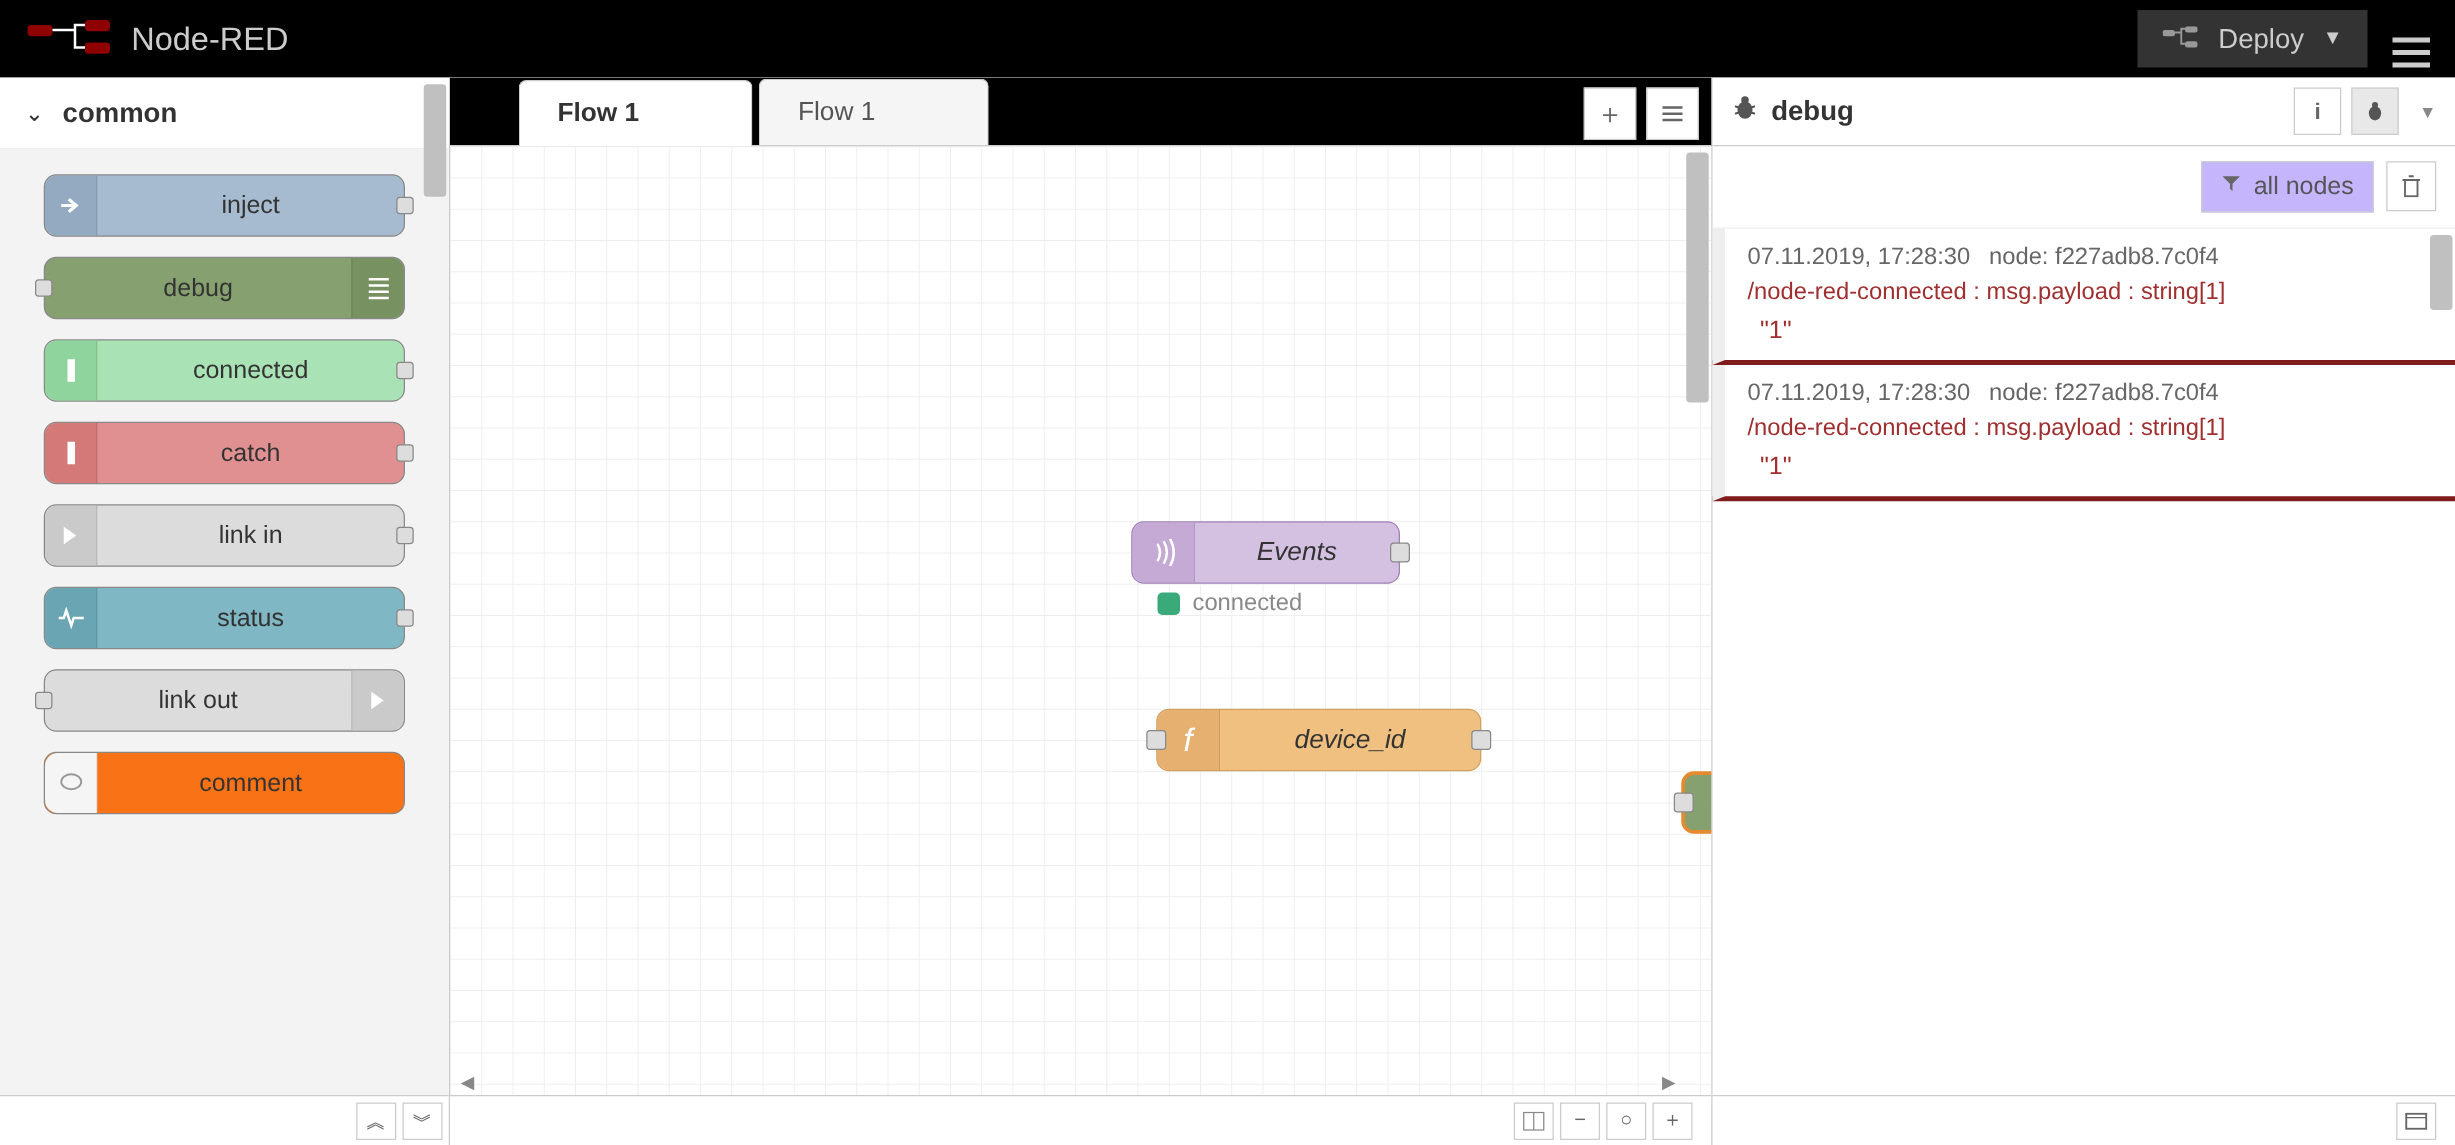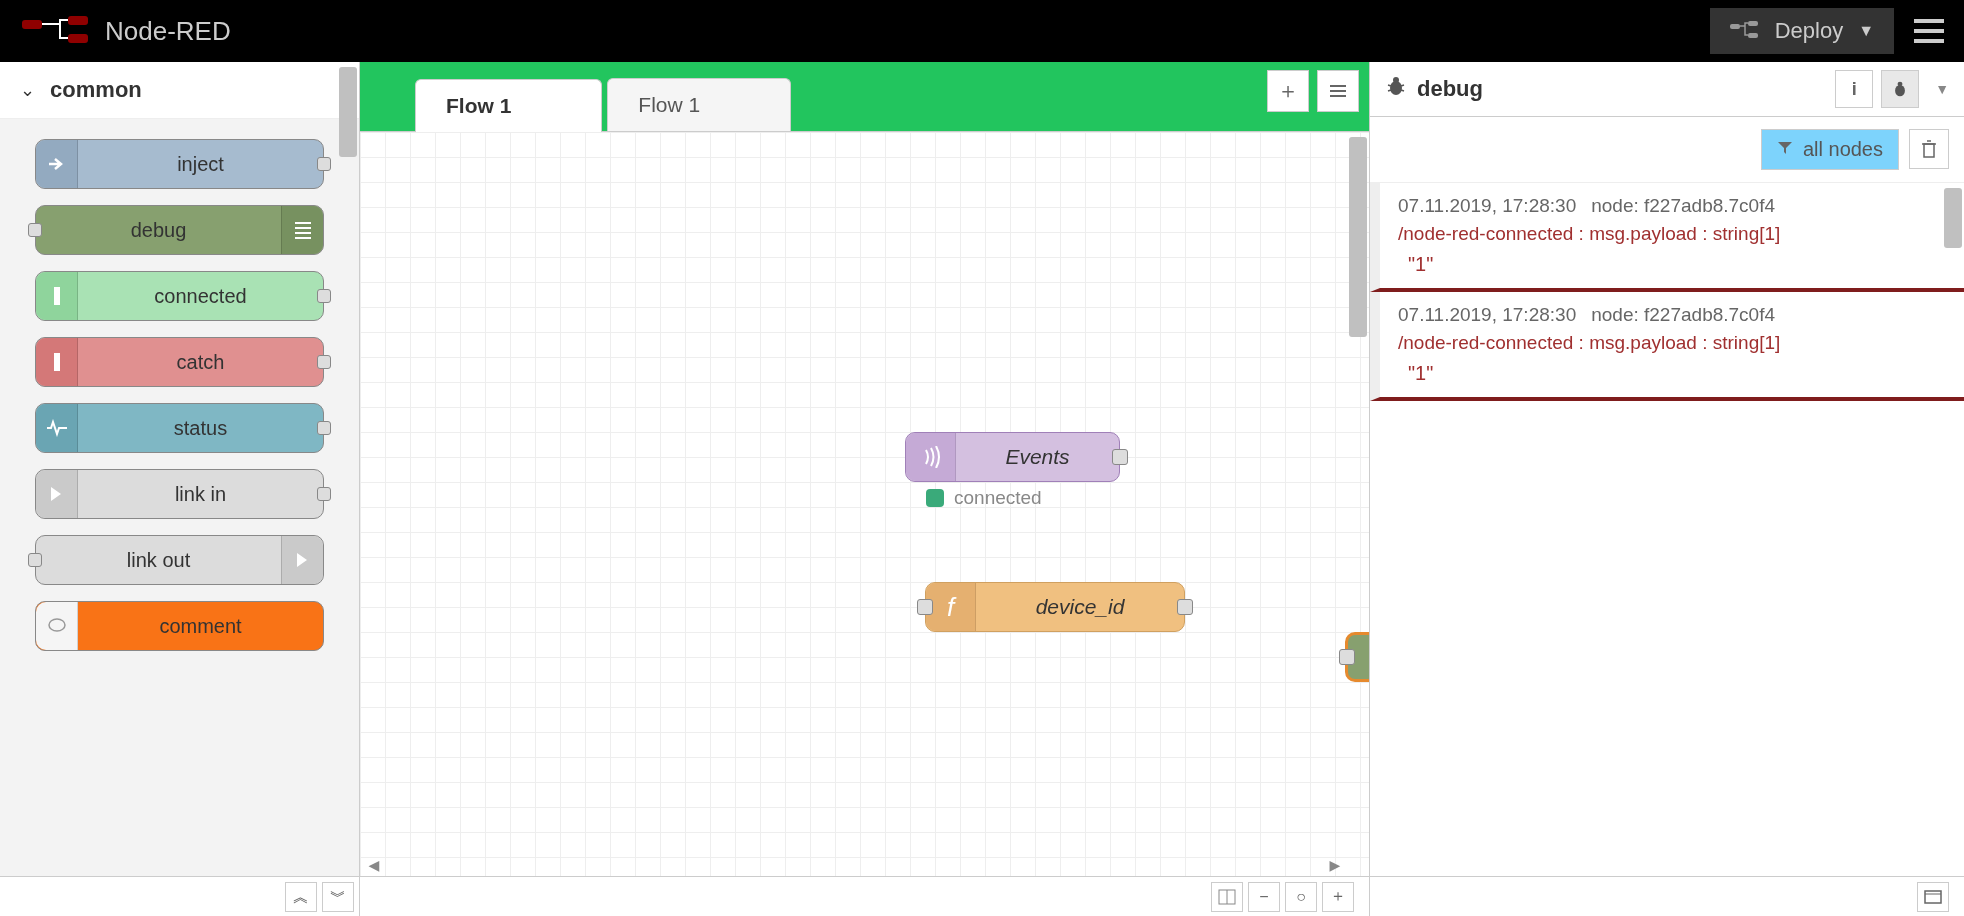--- a/index.html
+++ b/index.html
@@ -1,21 +1,21 @@
 <!DOCTYPE html>
 <html><head>
 <meta charset="utf-8">
 <style>
 *{margin:0;padding:0;box-sizing:border-box;font-family:Helvetica,Arial,sans-serif}
 body{width:1964px;height:916px;background:#fff;overflow:hidden;display:flex;flex-direction:column}
 .header{height:62px;background:#000;display:flex;align-items:center;padding:0 20px;justify-content:space-between}
 .header-left{display:flex;align-items:center;gap:15px}
 .logo{display:flex;align-items:center}
 .app-title{color:#ccc;font-size:26px;font-weight:400}
-.header-right{display:flex;align-items:center;gap:20px}
+.header-right{display:flex;align-items:flex-end;gap:20px}
 .deploy-btn{background:#333;color:#ccc;padding:10px 20px;display:flex;align-items:center;gap:15px;font-size:22px;cursor:pointer;border:none}
 .deploy-icon{display:flex;align-items:center}
 .deploy-caret{font-size:16px}
 .hamburger{display:flex;flex-direction:column;gap:6px;cursor:pointer}
 .hamburger span{width:30px;height:4px;background:#ccc}
 .main{display:flex;flex:1;overflow:hidden}
 .sidebar{width:360px;background:#fff;border-right:1px solid #ccc;display:flex;flex-direction:column}
 .filter-box{padding:10px 15px;border-bottom:1px solid #ccc;display:flex;align-items:center;gap:10px}
 .filter-icon{color:#888;font-size:20px}
 .filter-input{border:none;outline:none;font-size:22px;color:#888;width:100%;font-style:italic}
@@ -36,21 +36,21 @@
 .inject{background:#a6bbcf}.inject .pn-icon{background:#93aac0}
 .debug-n{background:#87a06f}.debug-n .pn-icon-right{background:#779160}
 .complete{background:#a9e2b4}.complete .pn-icon{background:#8fd49c}
 .catch{background:#e09090}.catch .pn-icon{background:#d47878}
 .status{background:#7fb7c4}.status .pn-icon{background:#6aa5b3}
 .linkin,.linkout{background:#dcdcdc}.linkin .pn-icon,.linkout .pn-icon-right{background:#cacaca}
 .comment{background:#f97316}.comment .pn-icon{background:#f5f5f5}
 .sidebar-footer{height:40px;border-top:1px solid #ccc;display:flex;justify-content:flex-end;padding:5px;gap:5px}
 .sf-btn{width:32px;height:30px;border:1px solid #ccc;background:#fff;display:flex;align-items:center;justify-content:center;font-size:16px;color:#666;cursor:pointer}
 .workspace{flex:1;display:flex;flex-direction:column;background:#fff}
-.tabs{height:70px;display:flex;align-items:flex-end;padding-left:55px;gap:0;border-bottom:1px solid #ccc;background:#22c55e;position:relative}
+.tabs{height:55px;display:flex;align-items:flex-end;padding-left:55px;gap:0;border-bottom:1px solid #ccc;background:#000000;position:relative}
 .tab{padding:14px 90px 14px 30px;border:1px solid #ccc;border-bottom:none;font-size:21px;color:#555;background:#f5f5f5;cursor:pointer;border-radius:6px 6px 0 0;margin-right:5px}
 .tab.active{background:#fff;font-weight:bold;color:#333;position:relative;top:1px}
 .tabs-right{position:absolute;right:10px;top:8px;display:flex;gap:8px}
 .tab-btn{width:42px;height:42px;border:1px solid #ccc;background:#fff;display:flex;align-items:center;justify-content:center;font-size:22px;color:#666;cursor:pointer}
 .canvas-wrap{flex:1;position:relative;overflow:hidden}
 .canvas{position:absolute;inset:0;background:#fff;background-image:linear-gradient(#eee 1px,transparent 1px),linear-gradient(90deg,#eee 1px,transparent 1px);background-size:25px 25px}
 .flow-node{position:absolute;height:50px;border-radius:10px;display:flex;align-items:center;border:1px solid #888;font-size:21px;font-style:italic;color:#333}
 .flow-node.events{left:545px;top:300px;width:215px;background:#d4c0e0;border-color:#a080b8}
 .events .fn-icon{background:#c5aad6;width:50px;border-radius:10px 0 0 10px;height:100%;display:flex;align-items:center;justify-content:center;border-right:1px solid rgba(0,0,0,0.1)}
 .flow-node.device{left:565px;top:450px;width:260px;background:#f0c080;border-color:#d0a060}
@@ -71,21 +71,21 @@
 .ws-footer{height:40px;border-top:1px solid #ccc;display:flex;justify-content:flex-end;padding:5px 15px;gap:5px;align-items:center}
 .ws-btn{width:32px;height:30px;border:1px solid #ccc;background:#fff;display:flex;align-items:center;justify-content:center;font-size:16px;color:#666;cursor:pointer}
 .right-panel{width:595px;border-left:1px solid #ccc;display:flex;flex-direction:column;background:#fff}
 .rp-header{height:55px;border-bottom:1px solid #ccc;display:flex;align-items:center;padding:0 15px;justify-content:space-between}
 .rp-title{display:flex;align-items:center;gap:10px;font-size:22px;font-weight:bold;color:#333}
 .rp-actions{display:flex;gap:8px;align-items:center}
 .rp-btn{width:38px;height:38px;border:1px solid #ccc;background:#fff;display:flex;align-items:center;justify-content:center;font-size:18px;color:#666;cursor:pointer}
 .rp-btn.active{background:#e8e8e8}
 .rp-caret{font-size:14px;color:#888;margin-left:8px}
 .rp-toolbar{padding:12px 15px;display:flex;justify-content:flex-end;gap:10px;border-bottom:1px solid #eee}
-.rp-filter{border:1px solid #ccc;padding:8px 15px;display:flex;align-items:center;gap:10px;font-size:20px;color:#555;background:#7dd3fc;cursor:pointer}
+.rp-filter{border:1px solid #ccc;padding:8px 15px;display:flex;align-items:center;gap:10px;font-size:20px;color:#555;background:#c4b5fd;cursor:pointer}
 .rp-trash{border:1px solid #ccc;width:40px;height:40px;display:flex;align-items:center;justify-content:center;color:#666;background:#fff;cursor:pointer}
 .debug-log{flex:1;overflow-y:auto;position:relative}
 .log-entry{padding:12px 18px;border-bottom:4px solid #7f1d1d;border-left:10px solid #eee}
 .log-line1{font-size:19px;color:#666;margin-bottom:6px}
 .log-line1 .ts{margin-right:15px}
 .log-line2{font-size:19px;color:#a03030;margin-bottom:8px}
 .log-line3{font-size:20px;color:#a03030;margin-left:10px}
 .rp-scroll{position:absolute;right:2px;top:5px;width:18px;height:60px;background:#c0c0c0;border-radius:3px}
 .rp-footer{height:40px;border-top:1px solid #ccc;display:flex;justify-content:flex-end;padding:5px 15px}
 .lines-icon{display:flex;flex-direction:column;gap:3px}
@@ -170,36 +170,36 @@
         </div>
         <div class="palette-node catch">
           <div class="pn-icon">
               <svg width="18" height="22" viewBox="0 0 18 22">
                 <rect x="6" y="2" width="6" height="18" fill="#fff"></rect>
               </svg>
             </div>
           <div class="pn-label">catch</div>
           <div class="pn-port right"></div>
         </div>
+        <div class="palette-node linkin">
+          <div class="pn-icon">
+              <svg width="20" height="20" viewBox="0 0 20 20">
+                <path d="M4 3 L14 10 L4 17 Z" fill="#fff"></path>
+              </svg>
+            </div>
+          <div class="pn-label">link in</div>
+          <div class="pn-port right"></div>
+        </div>
         <div class="palette-node status">
           <div class="pn-icon">
               <svg width="22" height="18" viewBox="0 0 22 18">
                 <path d="M1 9 L5 9 L7 3 L11 15 L13 9 L21 9" stroke="#fff" stroke-width="2" fill="none"></path>
               </svg>
             </div>
           <div class="pn-label">status</div>
-          <div class="pn-port right"></div>
-        </div>
-        <div class="palette-node linkin">
-          <div class="pn-icon">
-              <svg width="20" height="20" viewBox="0 0 20 20">
-                <path d="M4 3 L14 10 L4 17 Z" fill="#fff"></path>
-              </svg>
-            </div>
-          <div class="pn-label">link in</div>
           <div class="pn-port right"></div>
         </div>
         <div class="palette-node linkout">
           <div class="pn-port left"></div>
           <div class="pn-label">link out</div>
           <div class="pn-icon-right">
               <svg width="20" height="20" viewBox="0 0 20 20">
                 <path d="M4 3 L14 10 L4 17 Z" fill="#fff"></path>
               </svg>
             </div>

